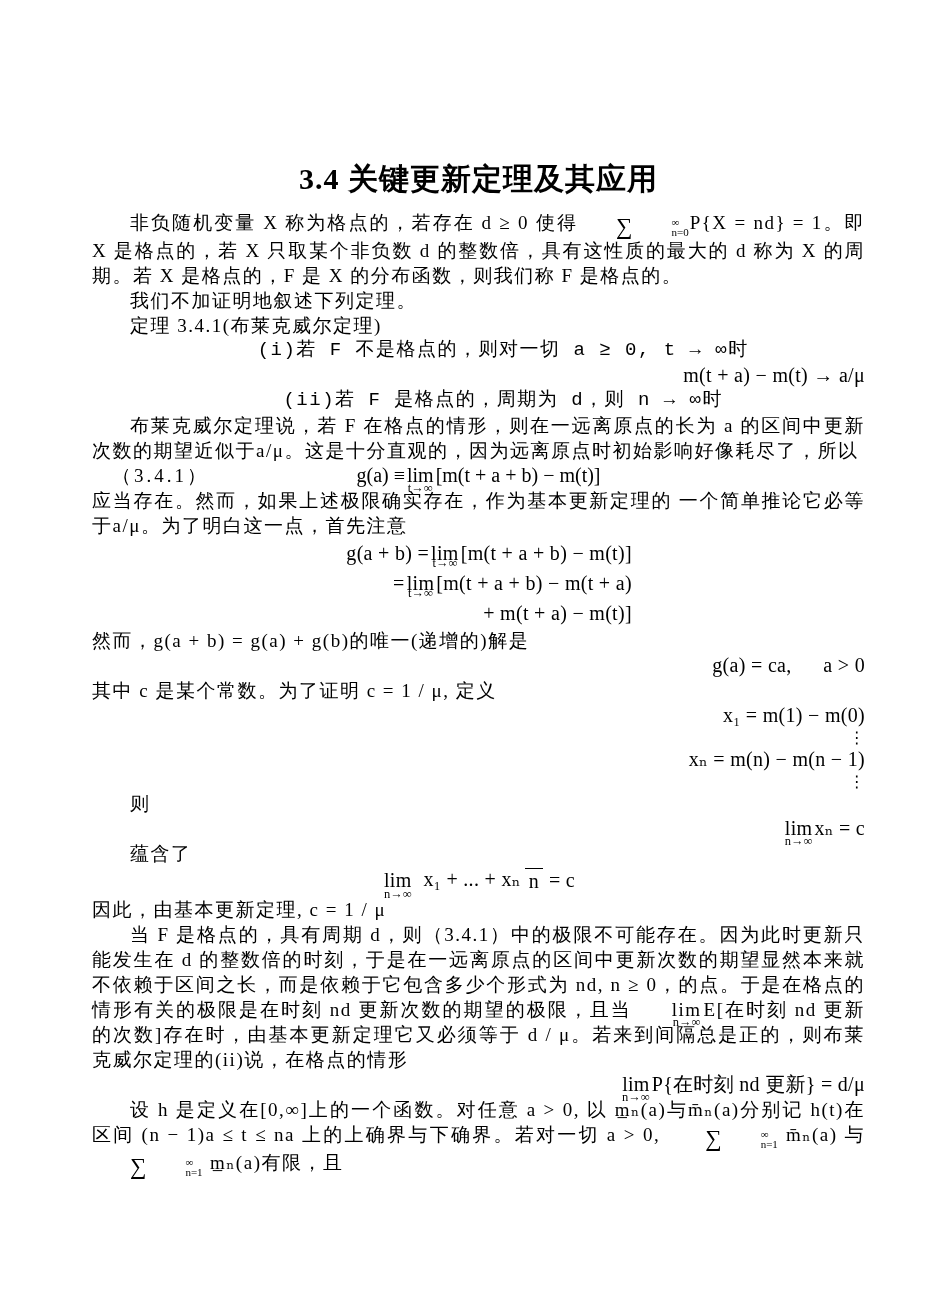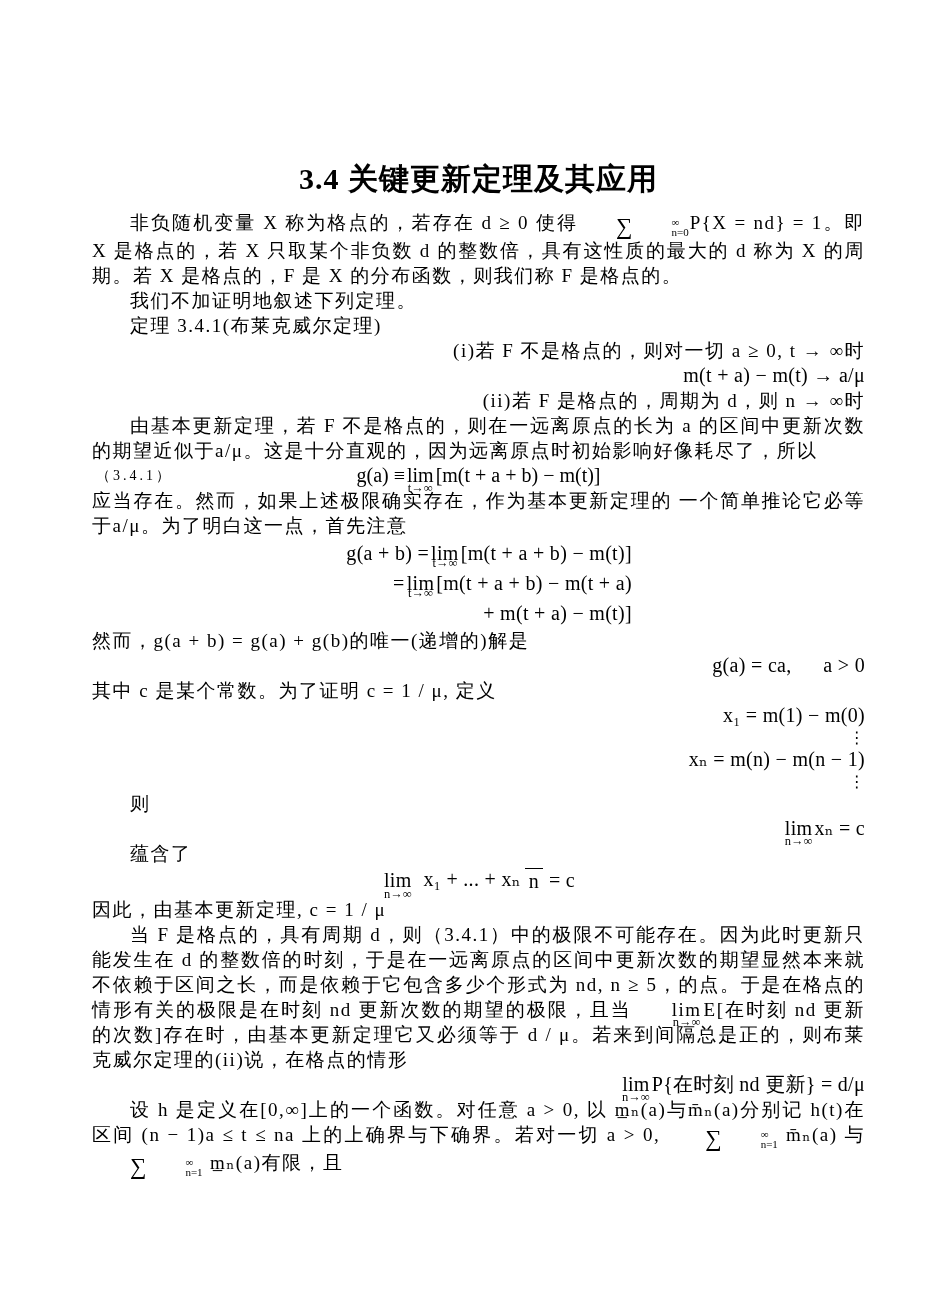--- a/index.html
+++ b/index.html
@@ -11,31 +11,31 @@
   .page{box-sizing:border-box;width:925px;height:1309px;padding:120px 60px 0 92px;margin-top:42px;}
   .title{
     font-size:30px;font-weight:700;text-align:center;
     margin:0 0 14px 0;letter-spacing:1px;line-height:34px;
   }
   .para{
     font-size:19px;line-height:25px;margin:0;
     text-align:justify;text-indent:2em;letter-spacing:1.5px;
   }
   .para.ni{text-indent:0;}
-  .para.item{text-indent:2.6em;text-align:right;}
+  .para.item{text-indent:2.6em;text-align:center;font-family:Liberation Mono, monospace;}
   .eqline{
     font-size:20px;line-height:25px;text-align:right;
     letter-spacing:0.3px;
   }
   .eqline.pre{white-space:pre;}
   .eqline.shift{padding-left:122px;}
   .eqline.vd{font-size:16px;line-height:19px;}
   .eqnum{position:relative;font-size:20px;line-height:25px;text-align:center;}
   .eqnum .tag{
-    position:absolute;left:4px;top:0;font-size:14px;letter-spacing:3px;
+    position:absolute;left:20px;top:0;font-size:19px;letter-spacing:3px;
   }
   .limu{position:relative;display:inline-block;margin:0 2px;}
   .limu .limsub{
     position:absolute;top:19px;left:50%;transform:translateX(-50%);
     font-size:12.5px;line-height:12px;white-space:nowrap;letter-spacing:0;
   }
   .eqgroup{
     width:max-content;margin:0 auto;font-size:20px;line-height:30px;
     text-align:right;letter-spacing:0.3px;
   }
@@ -74,21 +74,21 @@
 
   <p class="para">定理 3.4.1(布莱克威尔定理)</p>
 
   <p class="para item">(i)若 F 不是格点的，则对一切 a ≥ 0, t → ∞时</p>
 
   <div class="eqline">m(t + a) − m(t) → a/μ</div>
 
   <p class="para item">(ii)若 F 是格点的，周期为 d，则 n → ∞时</p>
 
 
-  <p class="para">由基本更新定理，若 F 不是格点的，则在一远离原点的长为 a 的区间中更新次数的期望近似于a/μ。这是十分直观的，因为远离原点时初始影响好像耗尽了，所以</p>
+  <p class="para">布莱克威尔定理说，若 F 在格点的情形，则在一远离原点的长为 a 的区间中更新次数的期望近似于a/μ。这是十分直观的，因为远离原点时初始影响好像耗尽了，所以</p>
 
   <div class="eqnum"><span class="tag">（3.4.1）</span><span>g(a) ≡</span><span class="limu"><span>lim</span><span class="limsub">t→∞</span></span><span>[m(t + a + b) − m(t)]</span></div>
 
   <p class="para ni">应当存在。然而，如果上述极限确实存在，作为基本更新定理的 一个简单推论它必等于a/μ。为了明白这一点，首先注意</p>
 
   <div class="eqgroup">
     <div class="l1"><span>g(a + b) =</span><span class="limu"><span>lim</span><span class="limsub">t→∞</span></span><span>[m(t + a + b) − m(t)]</span></div>
     <div class="l2"><span>=</span><span class="limu"><span>lim</span><span class="limsub">t→∞</span></span><span>[m(t + a + b) − m(t + a)</span></div>
     <div class="l3">+ m(t + a) − m(t)]</div>
   </div>
@@ -114,21 +114,21 @@
       <span class="limu"><span>lim</span><span class="limsub">n→∞</span></span>
       <span class="frac">
         <span class="fnum">x₁ + ... + xₙ</span>
         <span class="fden">n</span>
       </span>
       <span>= c</span>
     </div>
 
   <p class="para ni">因此，由基本更新定理, c = 1 / μ</p>
 
-  <p class="para"><span>当 F 是格点的，具有周期 d，则（3.4.1）中的极限不可能存在。因为此时更新只能发生在 d 的整数倍的时刻，于是在一远离原点的区间中更新次数的期望显然本来就不依赖于区间之长，而是依赖于它包含多少个形式为 nd, n ≥ 5，的点。于是在格点的情形有关的极限是在时刻 nd 更新次数的期望的极限，且当</span><span class="limu"><span>lim</span><span class="limsub">n→∞</span></span><span>E[在时刻 nd 更新的次数]存在时，由基本更新定理它又必须等于 d / μ。若来到间隔总是正的，则布莱克威尔定理的(ii)说，在格点的情形</span></p>
+  <p class="para"><span>当 F 是格点的，具有周期 d，则（3.4.1）中的极限不可能存在。因为此时更新只能发生在 d 的整数倍的时刻，于是在一远离原点的区间中更新次数的期望显然本来就不依赖于区间之长，而是依赖于它包含多少个形式为 nd, n ≥ 0，的点。于是在格点的情形有关的极限是在时刻 nd 更新次数的期望的极限，且当</span><span class="limu"><span>lim</span><span class="limsub">n→∞</span></span><span>E[在时刻 nd 更新的次数]存在时，由基本更新定理它又必须等于 d / μ。若来到间隔总是正的，则布莱克威尔定理的(ii)说，在格点的情形</span></p>
 
   <div class="eqline"><span class="limu"><span>lim</span><span class="limsub">n→∞</span></span><span>P{在时刻 nd 更新} = d/μ</span></div>
 
   <p class="para"><span>设 h 是定义在[0,∞]上的一个函数。对任意 a &gt; 0, 以 m̲ₙ(a)与m̄ₙ(a)分别记 h(t)在区间 (n − 1)a ≤ t ≤ na 上的上确界与下确界。若对一切 a &gt; 0, </span><span class="sum">
         <span class="sigma">∑</span>
         <span class="ss">
           <span>∞</span>
           <span>n=1</span>
         </span>
       </span><span> m̄ₙ(a) 与 </span><span class="sum">

